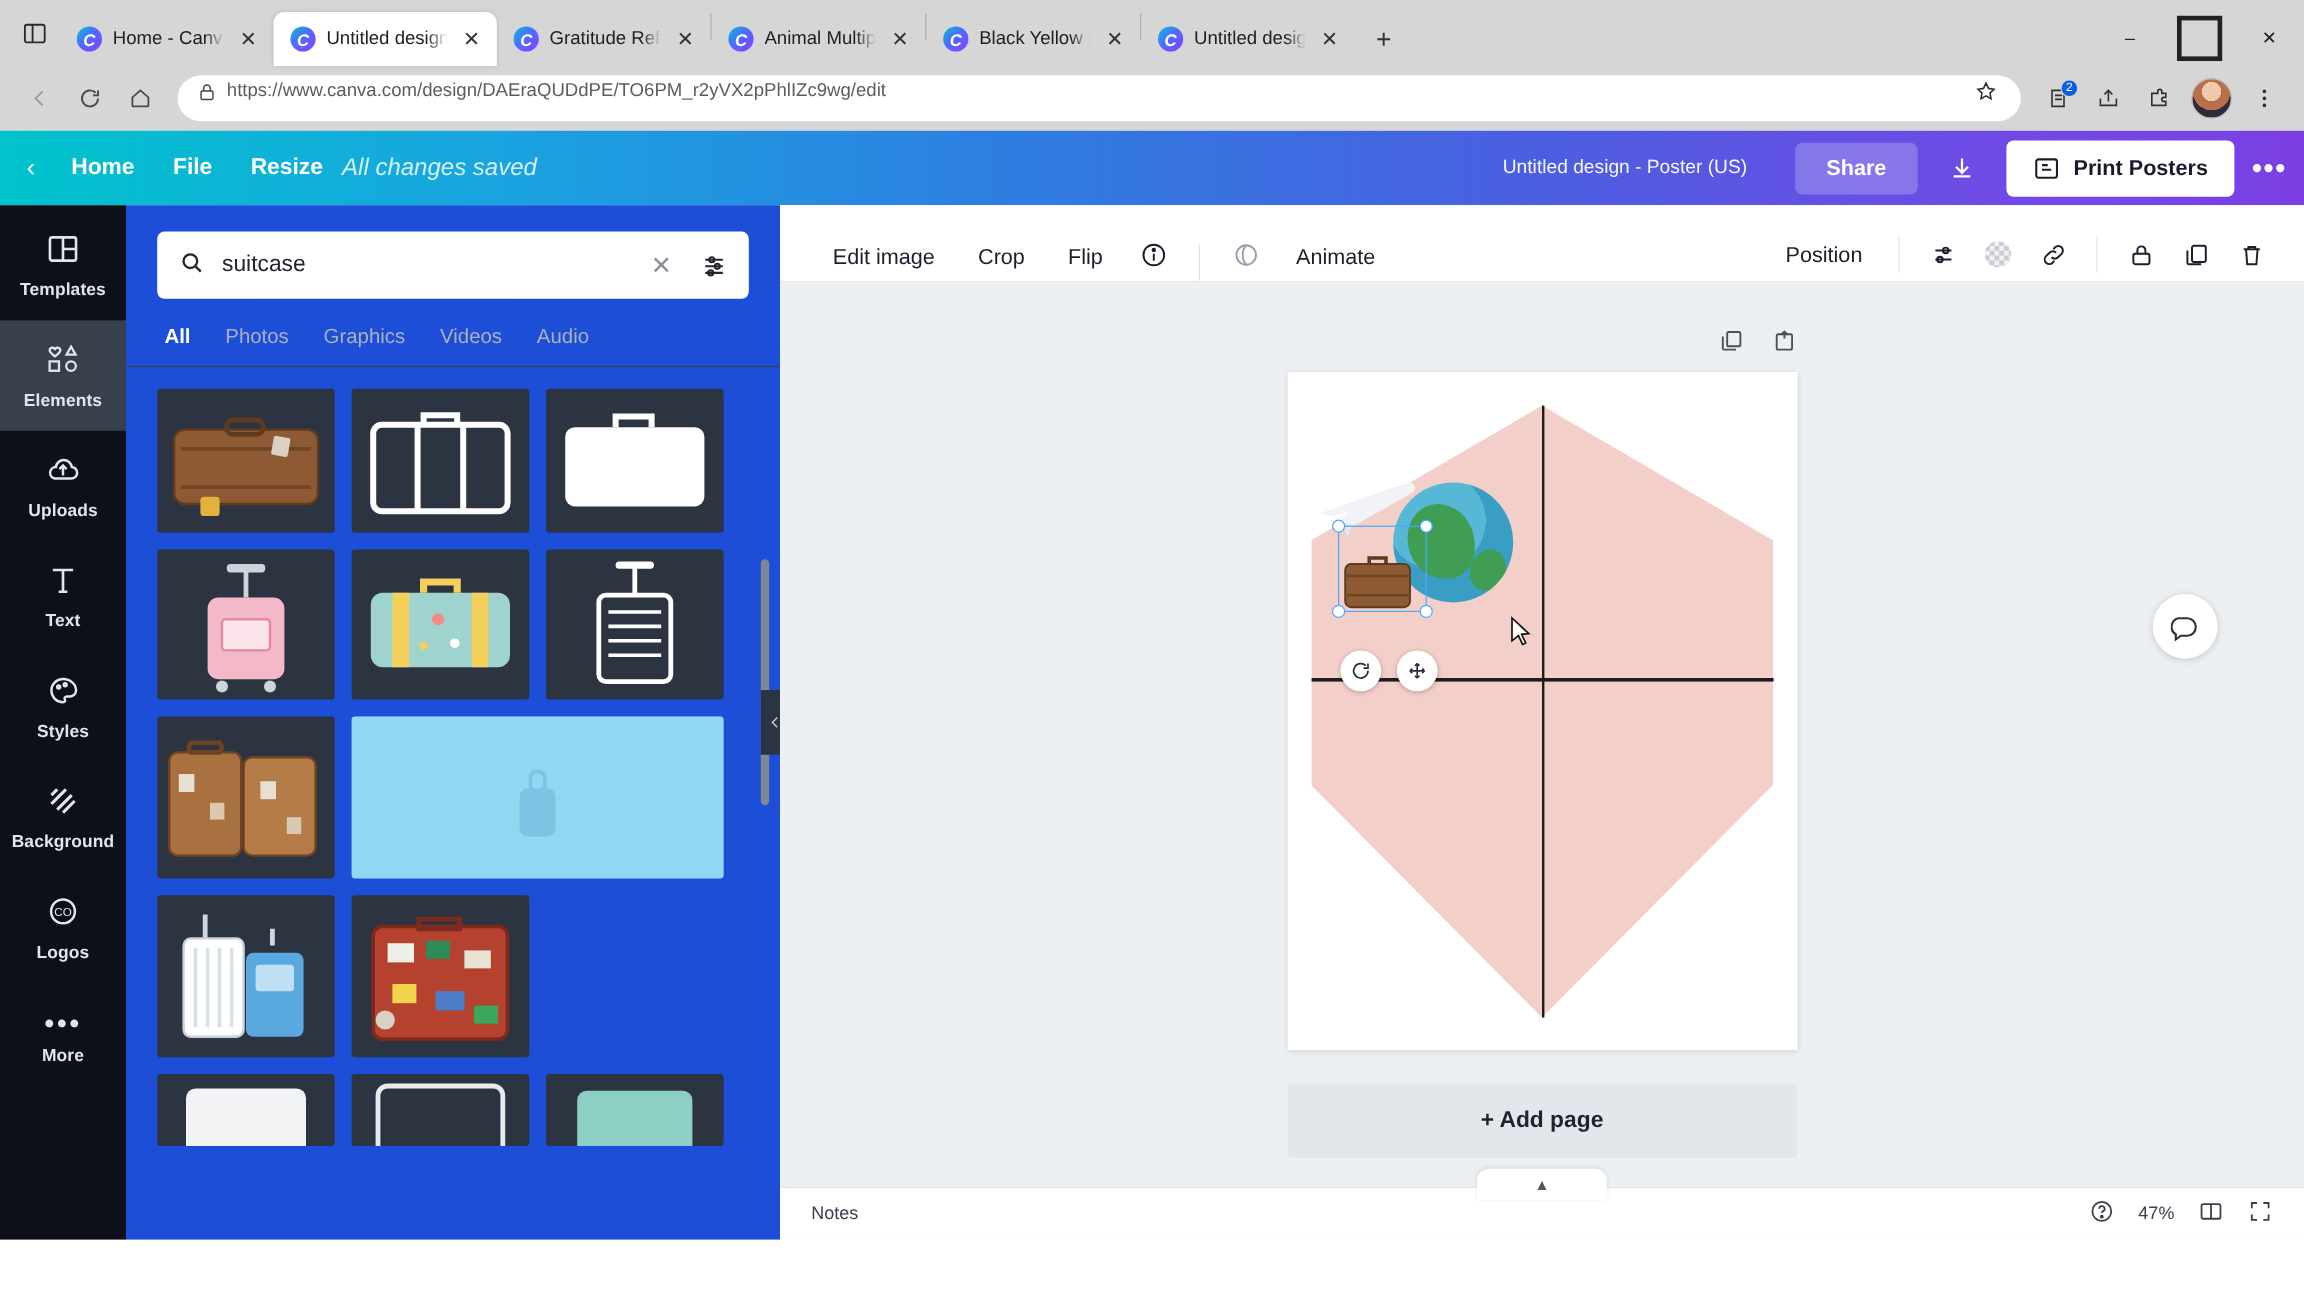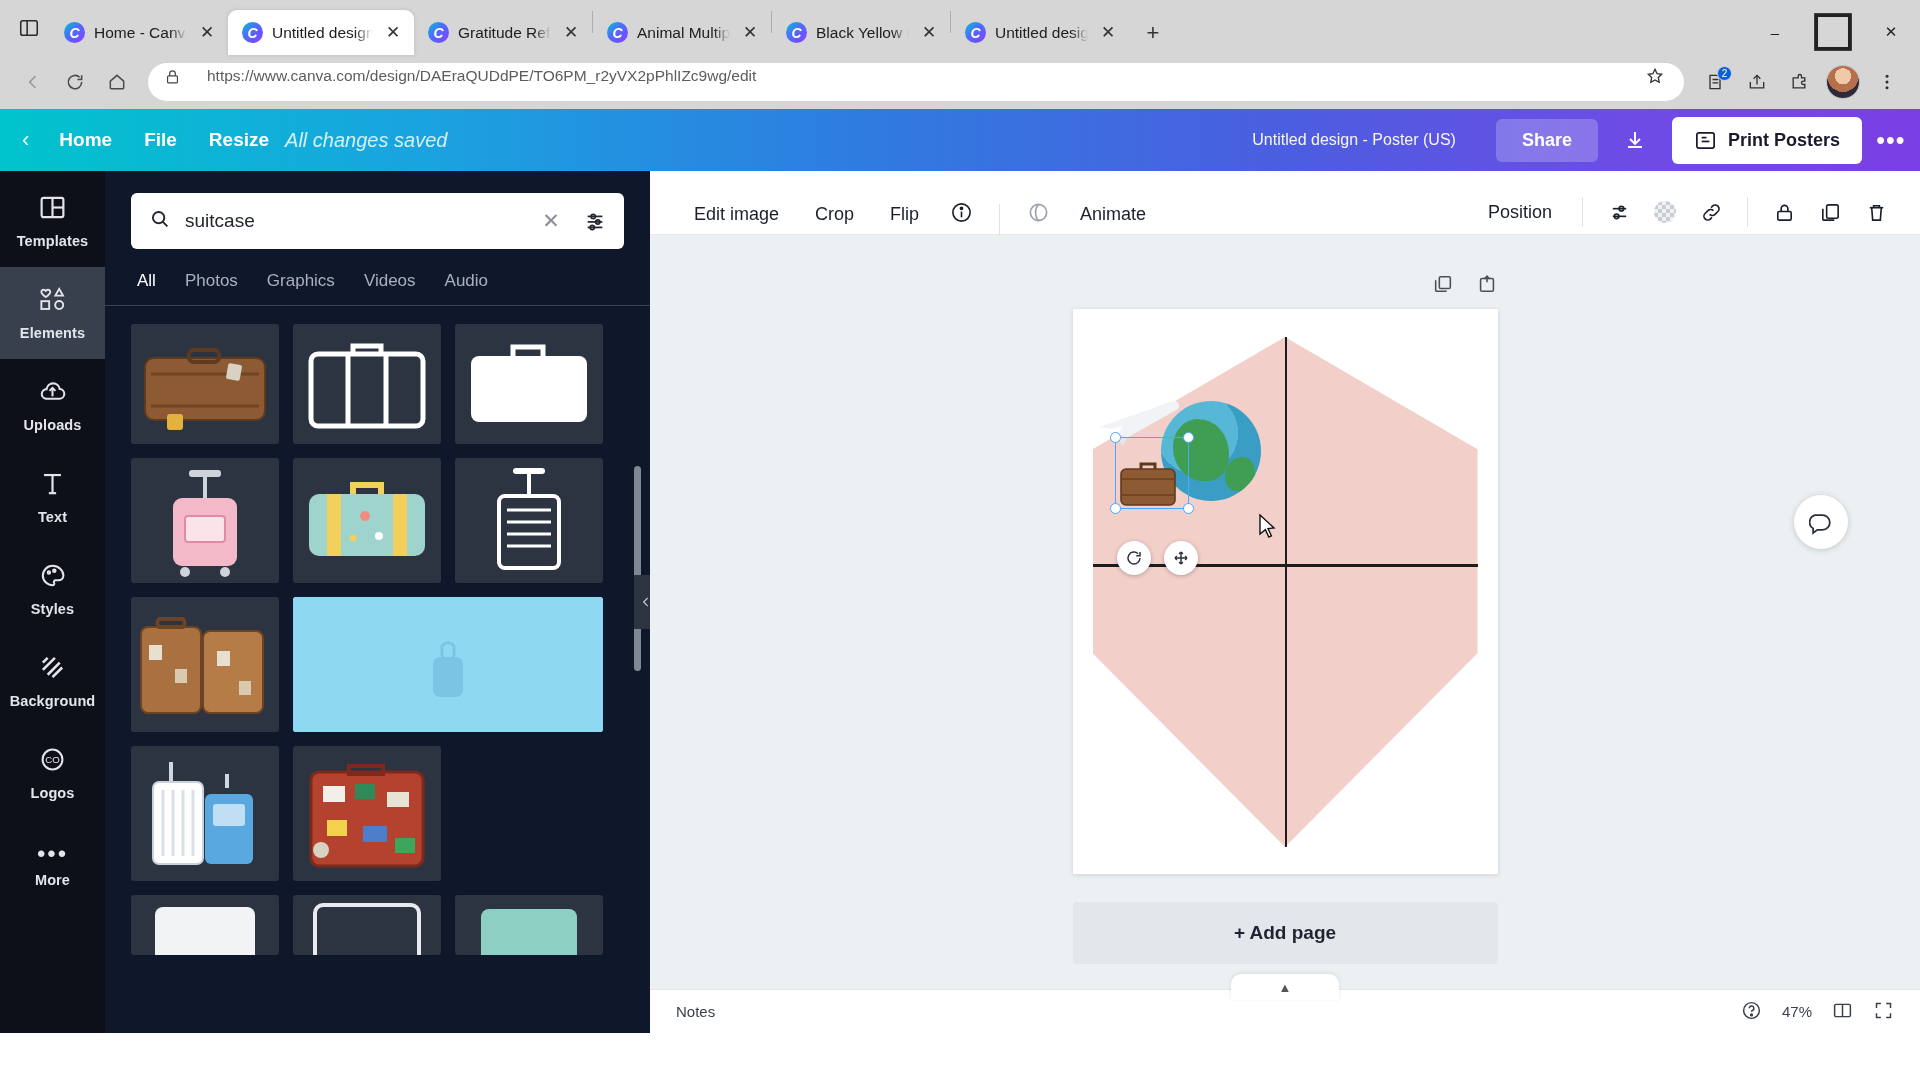--- a/index.html
+++ b/index.html
@@ -69,21 +69,21 @@
   }
   .nav-btn {
     width: 38px; height: 38px; border-radius: 50%; display: flex;
     align-items: center; justify-content: center; color: #4a4a4a; flex: none;
   }
   .nav-btn svg { width: 20px; height: 20px; }
   .nav-btn.disabled { color: #9a9a9a; }
   .urlbox {
     flex: 1; height: 38px; background: #fff; border-radius: 19px;
     display: flex; align-items: center; padding: 0 10px 12px 16px;
-    margin: 0 8px; gap: 26px; min-width: 0;
+    margin: 0 8px; gap: 8px; min-width: 0;
   }
   .url-text {
     font-size: 15.5px; color: #5c5c5c; white-space: nowrap;
     overflow: hidden; flex: 1;
   }
   .url-icon { color: #444; display: flex; align-items: center; flex: none; }
   .url-icon svg { width: 17px; height: 17px; }
   .urlbar-action {
     width: 38px; height: 38px; display: flex; align-items: center;
     justify-content: center; color: #303030; position: relative; flex: none;
@@ -155,21 +155,21 @@
     align-items: center; justify-content: center; gap: 7px;
     color: #e3e5ea;
   }
   .rail-item.active { background: #38404e; }
   .rail-item svg { width: 29px; height: 29px; }
   .rail-label { font-size: 14.5px; font-weight: 700; letter-spacing: .1px; }
   .rail-dots { font-size: 24px; line-height: 22px; letter-spacing: 2px; }
 
   
   .panel {
-    width: 545px; background: #0f172a; flex: none; position: relative;
+    width: 545px; background: #1d4ed8; flex: none; position: relative;
     display: flex; flex-direction: column; overflow: hidden;
   }
   .search-wrap { padding: 22px 26px 0 26px; }
   .search-box {
     height: 56px; background: #fff; border-radius: 6px;
     display: flex; align-items: center; padding: 0 14px 0 18px; gap: 14px;
   }
   .search-box svg { width: 22px; height: 22px; color: #23262f; flex: none; }
   .search-input {
     flex: 1; border: none; outline: none; font-size: 19px; color: #23262f;
@@ -180,21 +180,21 @@
     width: 30px; height: 30px; display: flex; align-items: center;
     justify-content: center; color: #4a4e58; flex: none;
   }
   .search-clear { font-size: 21px; color: #8b9098; }
 
   .filter-tabs {
     display: flex; gap: 29px; padding: 22px 0 14px 32px;
     border-bottom: 1px solid #3a4354;
   }
   .f-tab { font-size: 17px; color: #a9b1bf; font-weight: 400; }
-  .f-tab.active { color: #fff; font-weight: 400; }
+  .f-tab.active { color: #fff; font-weight: 700; }
 
   .results {
     flex: 1; overflow: hidden; padding: 18px 26px 0 26px; position: relative;
   }
   .res-row { display: flex; gap: 14px; margin-bottom: 14px; }
   .res-cell {
     border-radius: 3px; overflow: hidden; position: relative;
     display: flex; align-items: center; justify-content: center;
   }
   .dur-badge {

